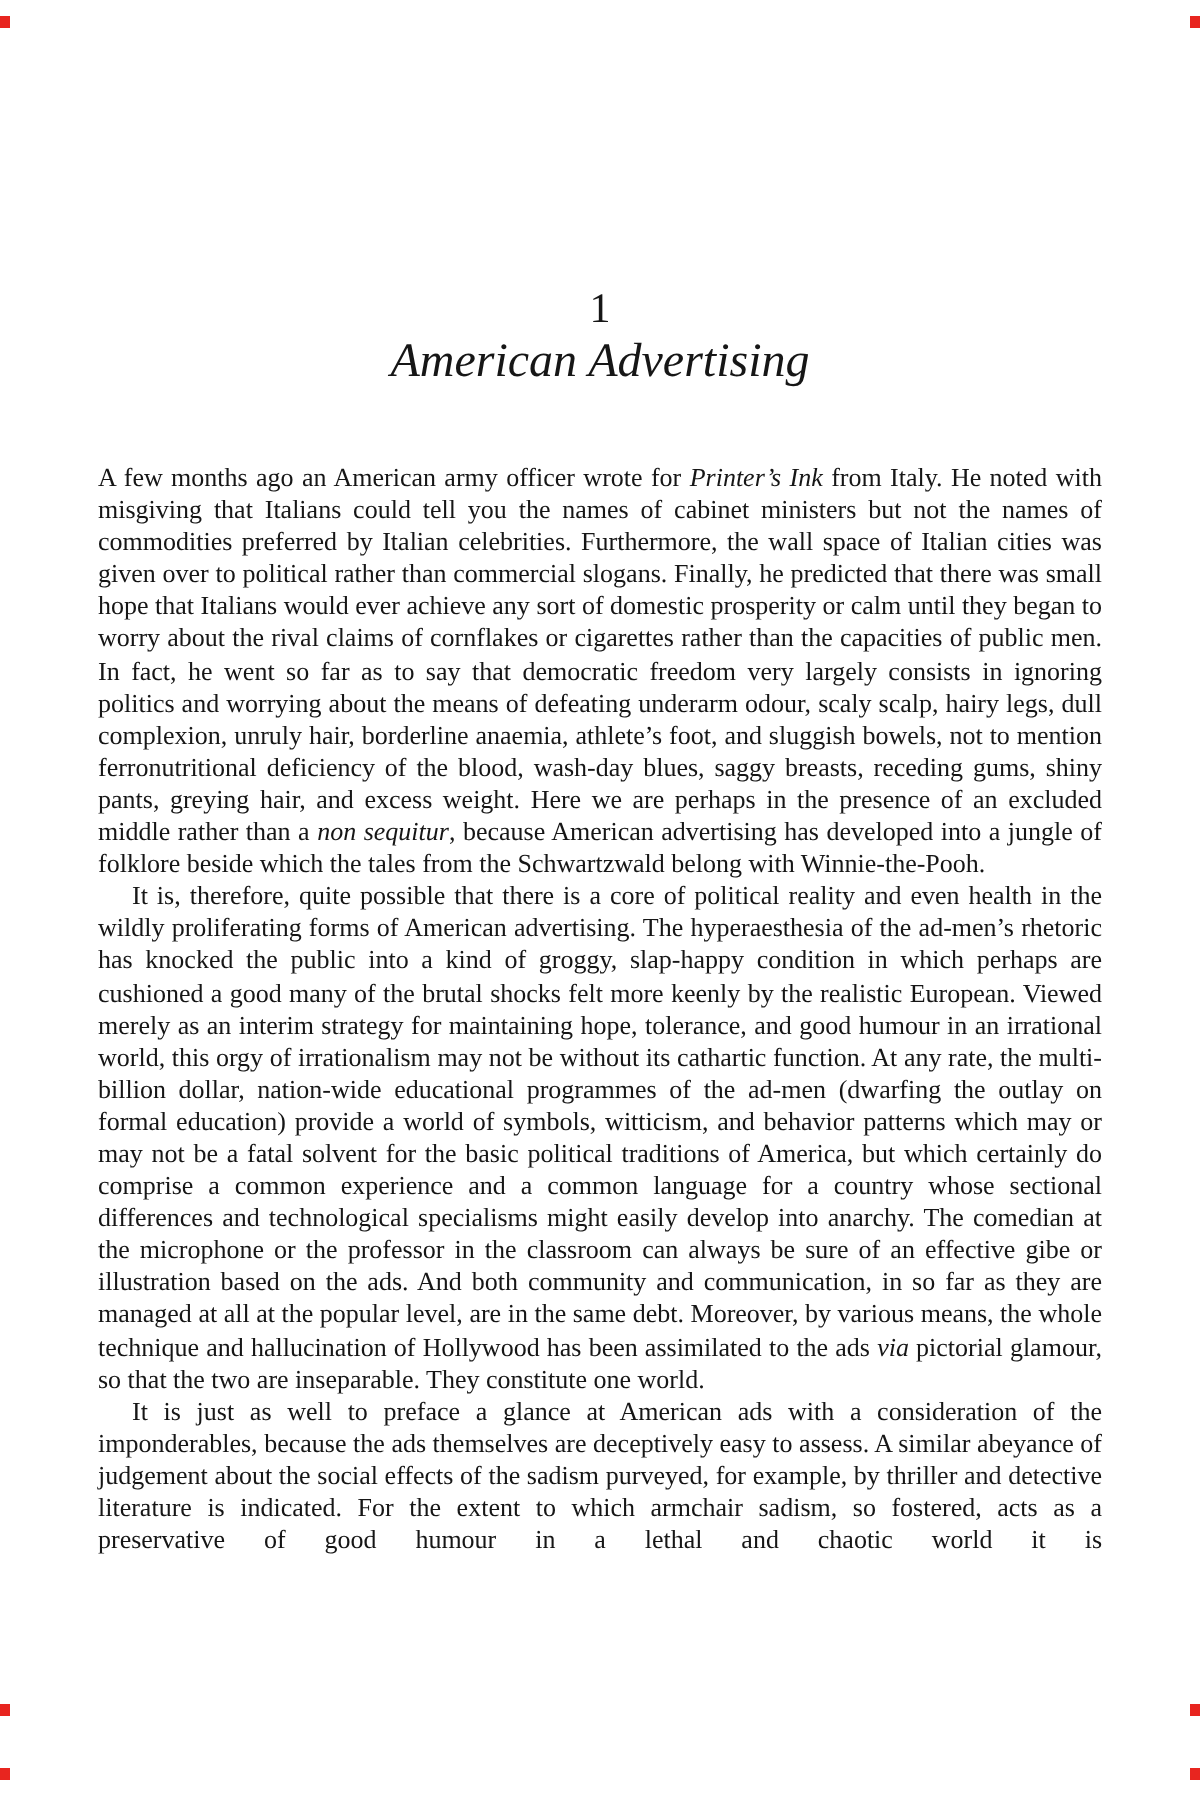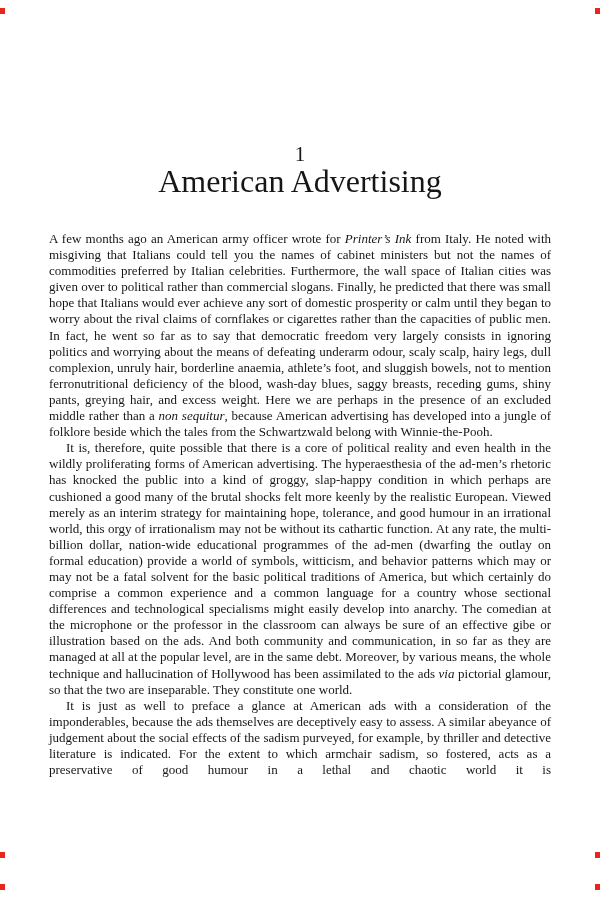--- a/index.html
+++ b/index.html
@@ -16,22 +16,23 @@
     overflow: hidden;
   }
   .heading { text-align: center; }
   .chapter-number {
     margin: 143px 0 0 0;
     font-size: 21px;
     line-height: 23px;
   }
   .chapter-title {
     margin: 1px 0 0 0;
-    font-size: 32px;
+    font-size: 24px;
     line-height: 28px;
+    font-style: italic;
   }
   .body-text {
     margin: 36px 49px 0 49px;
     font-size: 13px;
     line-height: 16.1px;
     text-align: justify;
     text-justify: inter-word;
   }
   .body-text p { margin: 0; padding: 0; text-indent: 0; }
   .body-text p.indent { text-indent: 17px; }

